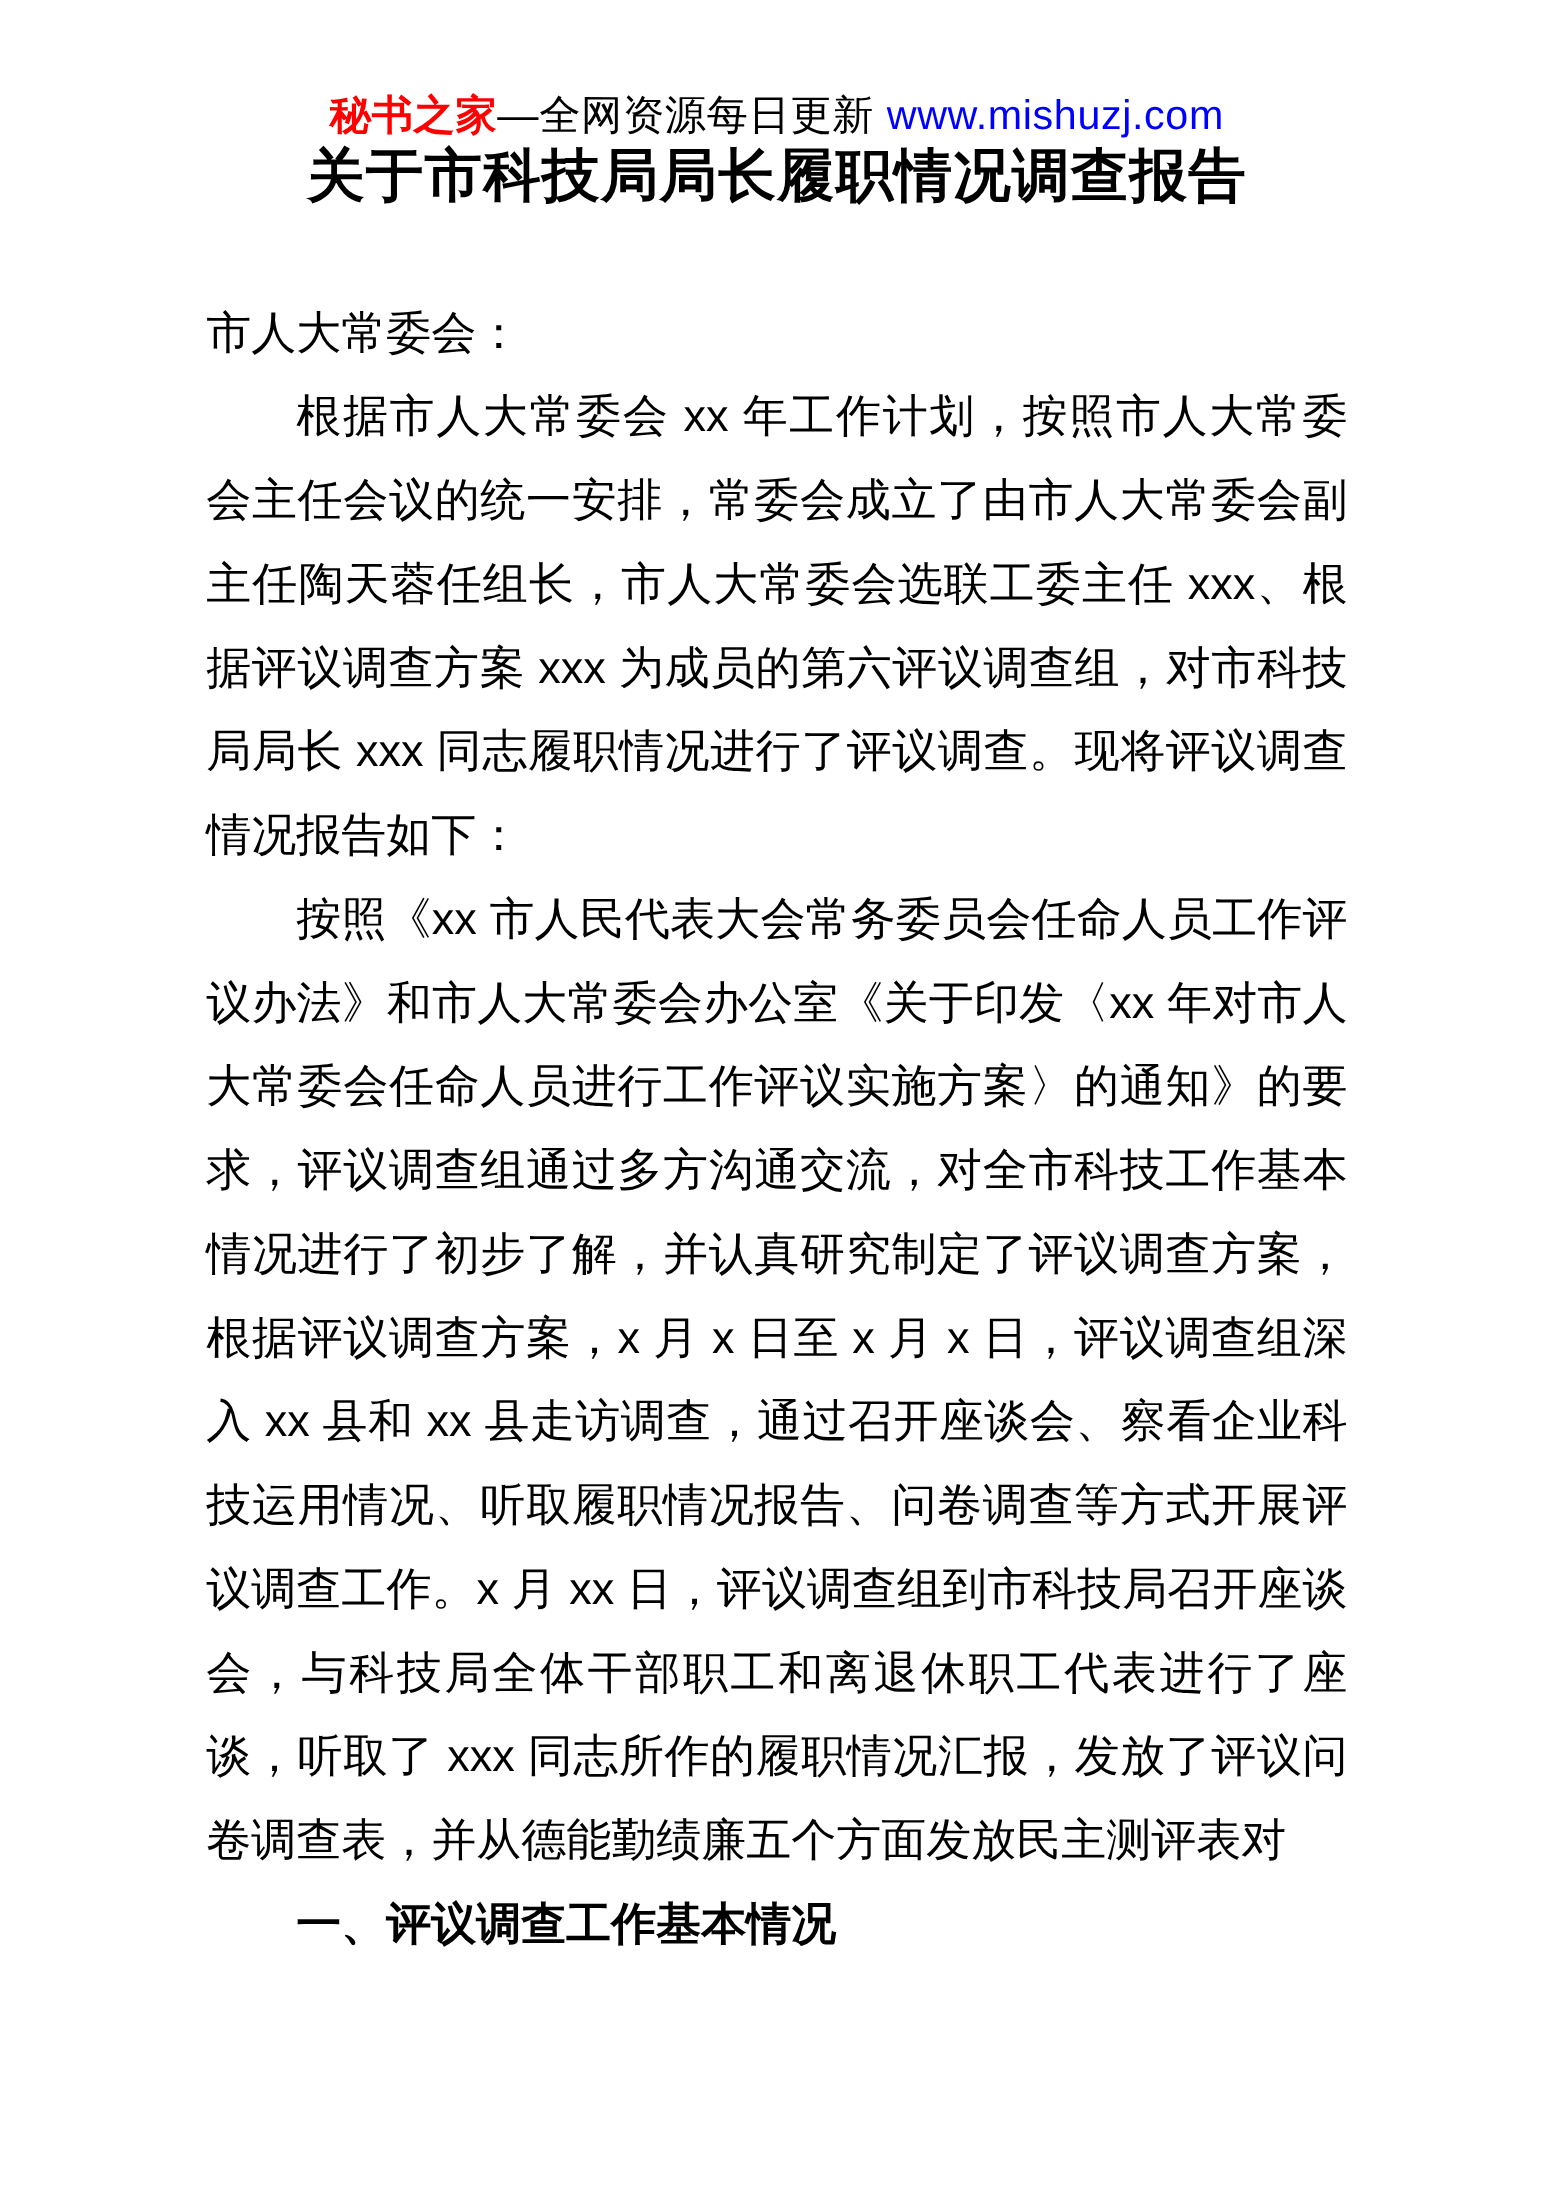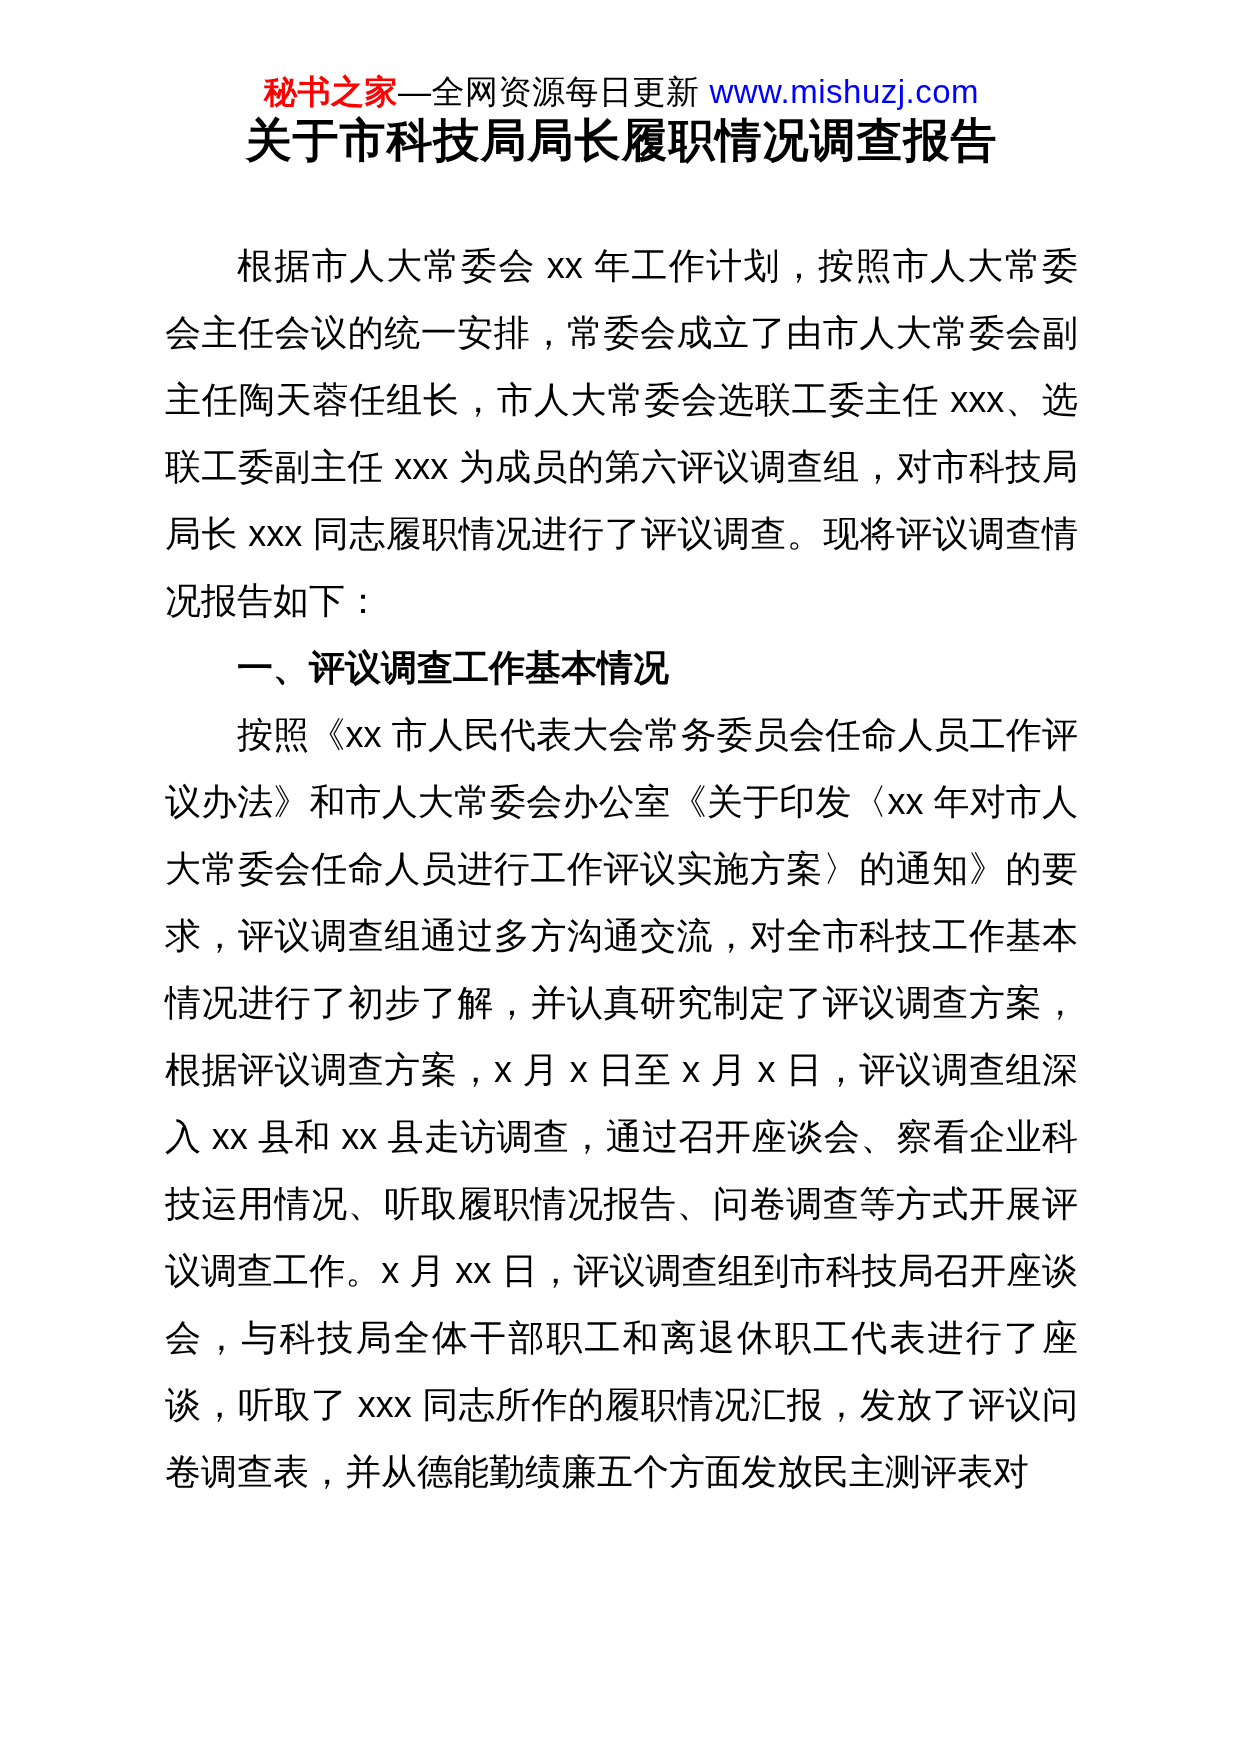--- a/index.html
+++ b/index.html
@@ -67,18 +67,19 @@
 
 <div class="page">
 
   <div class="doc-header">
     <span class="brand" style="color: rgb(255, 0, 0);">秘书之家</span><span class="dash" style="color: rgb(0, 0, 0);">—</span><span class="tagline" style="color: rgb(0, 0, 0);">全网资源每日更新</span><span class="url" style="color: rgb(0, 0, 255);">www.mishuzj.com</span>
   </div>
 
   <div class="doc-title">关于市科技局局长履职情况调查报告</div>
 
   <div class="doc-body">
-      <p class="para indent">根据市人大常委会 xx 年工作计划，按照市人大常委会主任会议的统一安排，常委会成立了由市人大常委会副主任陶天蓉任组长，市人大常委会选联工委主任 xxx、选联工委副主任 xxx 为成员的第六评议调查组，对市科技局局长 xxx 同志履职情况进行了评议调查。现将评议调查情况报告如下：</p>
+      <p class="para">市人大常委会：</p>
+      <p class="para indent">根据市人大常委会 xx 年工作计划，按照市人大常委会主任会议的统一安排，常委会成立了由市人大常委会副主任陶天蓉任组长，市人大常委会选联工委主任 xxx、根据评议调查方案 xxx 为成员的第六评议调查组，对市科技局局长 xxx 同志履职情况进行了评议调查。现将评议调查情况报告如下：</p>
+      <p class="para indent">按照《xx 市人民代表大会常务委员会任命人员工作评议办法》和市人大常委会办公室《关于印发〈xx 年对市人大常委会任命人员进行工作评议实施方案〉的通知》的要求，评议调查组通过多方沟通交流，对全市科技工作基本情况进行了初步了解，并认真研究制定了评议调查方案，根据评议调查方案，x 月 x 日至 x 月 x 日，评议调查组深入 xx 县和 xx 县走访调查，通过召开座谈会、察看企业科技运用情况、听取履职情况报告、问卷调查等方式开展评议调查工作。x 月 xx 日，评议调查组到市科技局召开座谈会，与科技局全体干部职工和离退休职工代表进行了座谈，听取了 xxx 同志所作的履职情况汇报，发放了评议问卷调查表，并从德能勤绩廉五个方面发放民主测评表对</p>
       <p class="para indent bold">一、评议调查工作基本情况</p>
-      <p class="para indent">按照《xx 市人民代表大会常务委员会任命人员工作评议办法》和市人大常委会办公室《关于印发〈xx 年对市人大常委会任命人员进行工作评议实施方案〉的通知》的要求，评议调查组通过多方沟通交流，对全市科技工作基本情况进行了初步了解，并认真研究制定了评议调查方案，根据评议调查方案，x 月 x 日至 x 月 x 日，评议调查组深入 xx 县和 xx 县走访调查，通过召开座谈会、察看企业科技运用情况、听取履职情况报告、问卷调查等方式开展评议调查工作。x 月 xx 日，评议调查组到市科技局召开座谈会，与科技局全体干部职工和离退休职工代表进行了座谈，听取了 xxx 同志所作的履职情况汇报，发放了评议问卷调查表，并从德能勤绩廉五个方面发放民主测评表对</p>
     </div>
 
 </div>
 
 </body></html>

